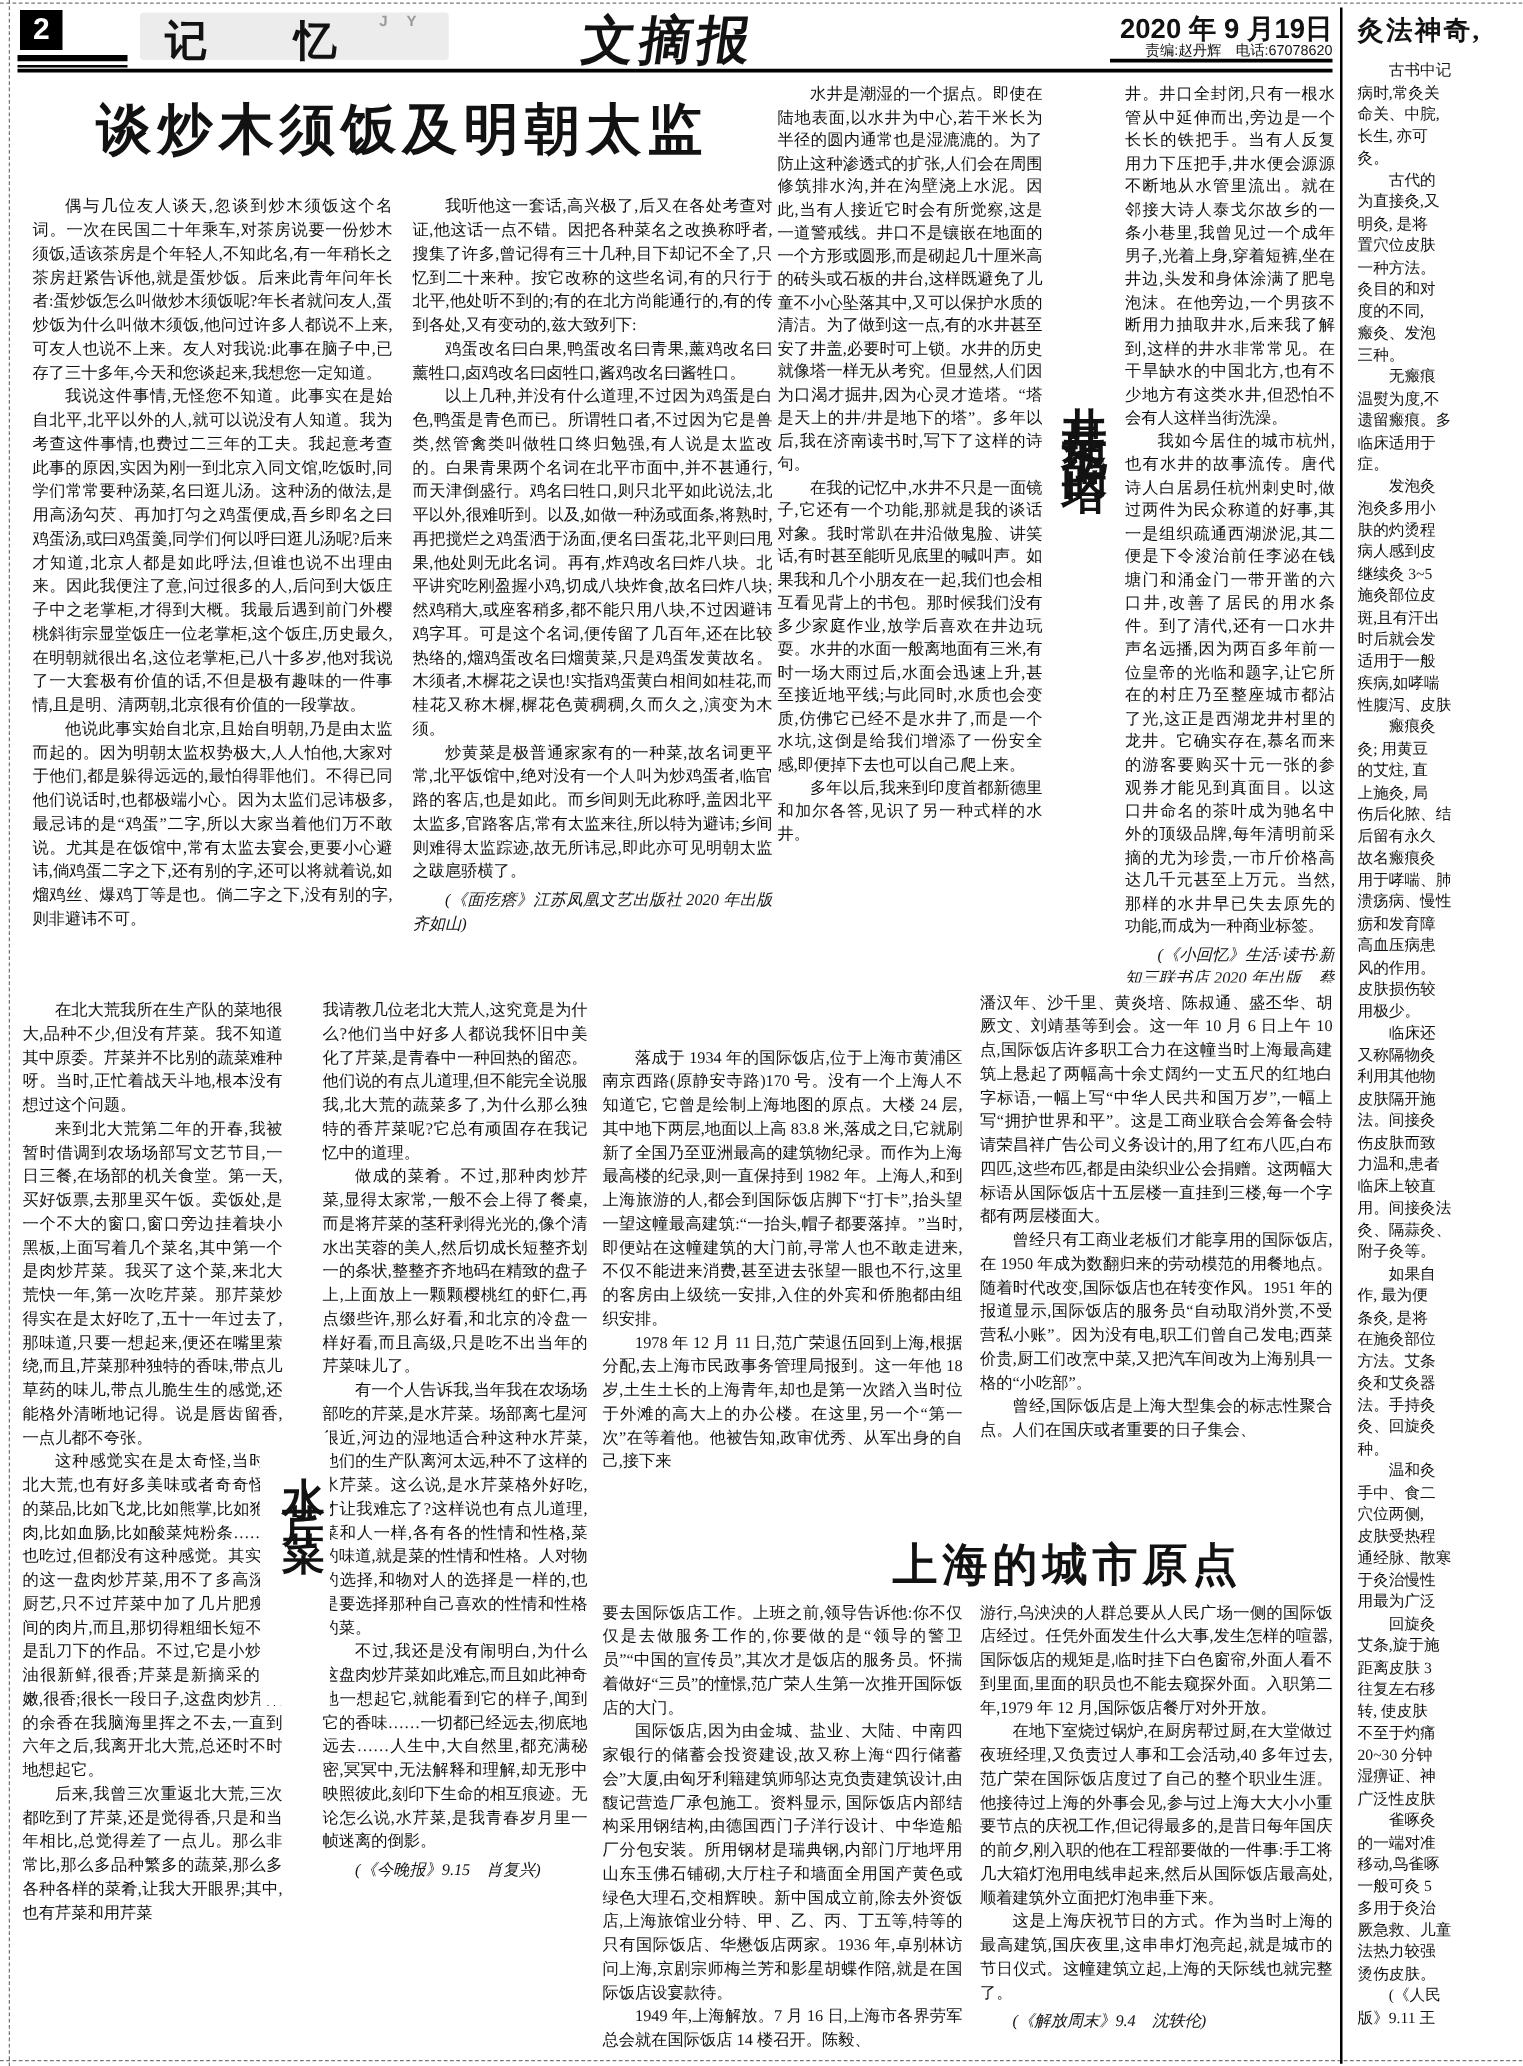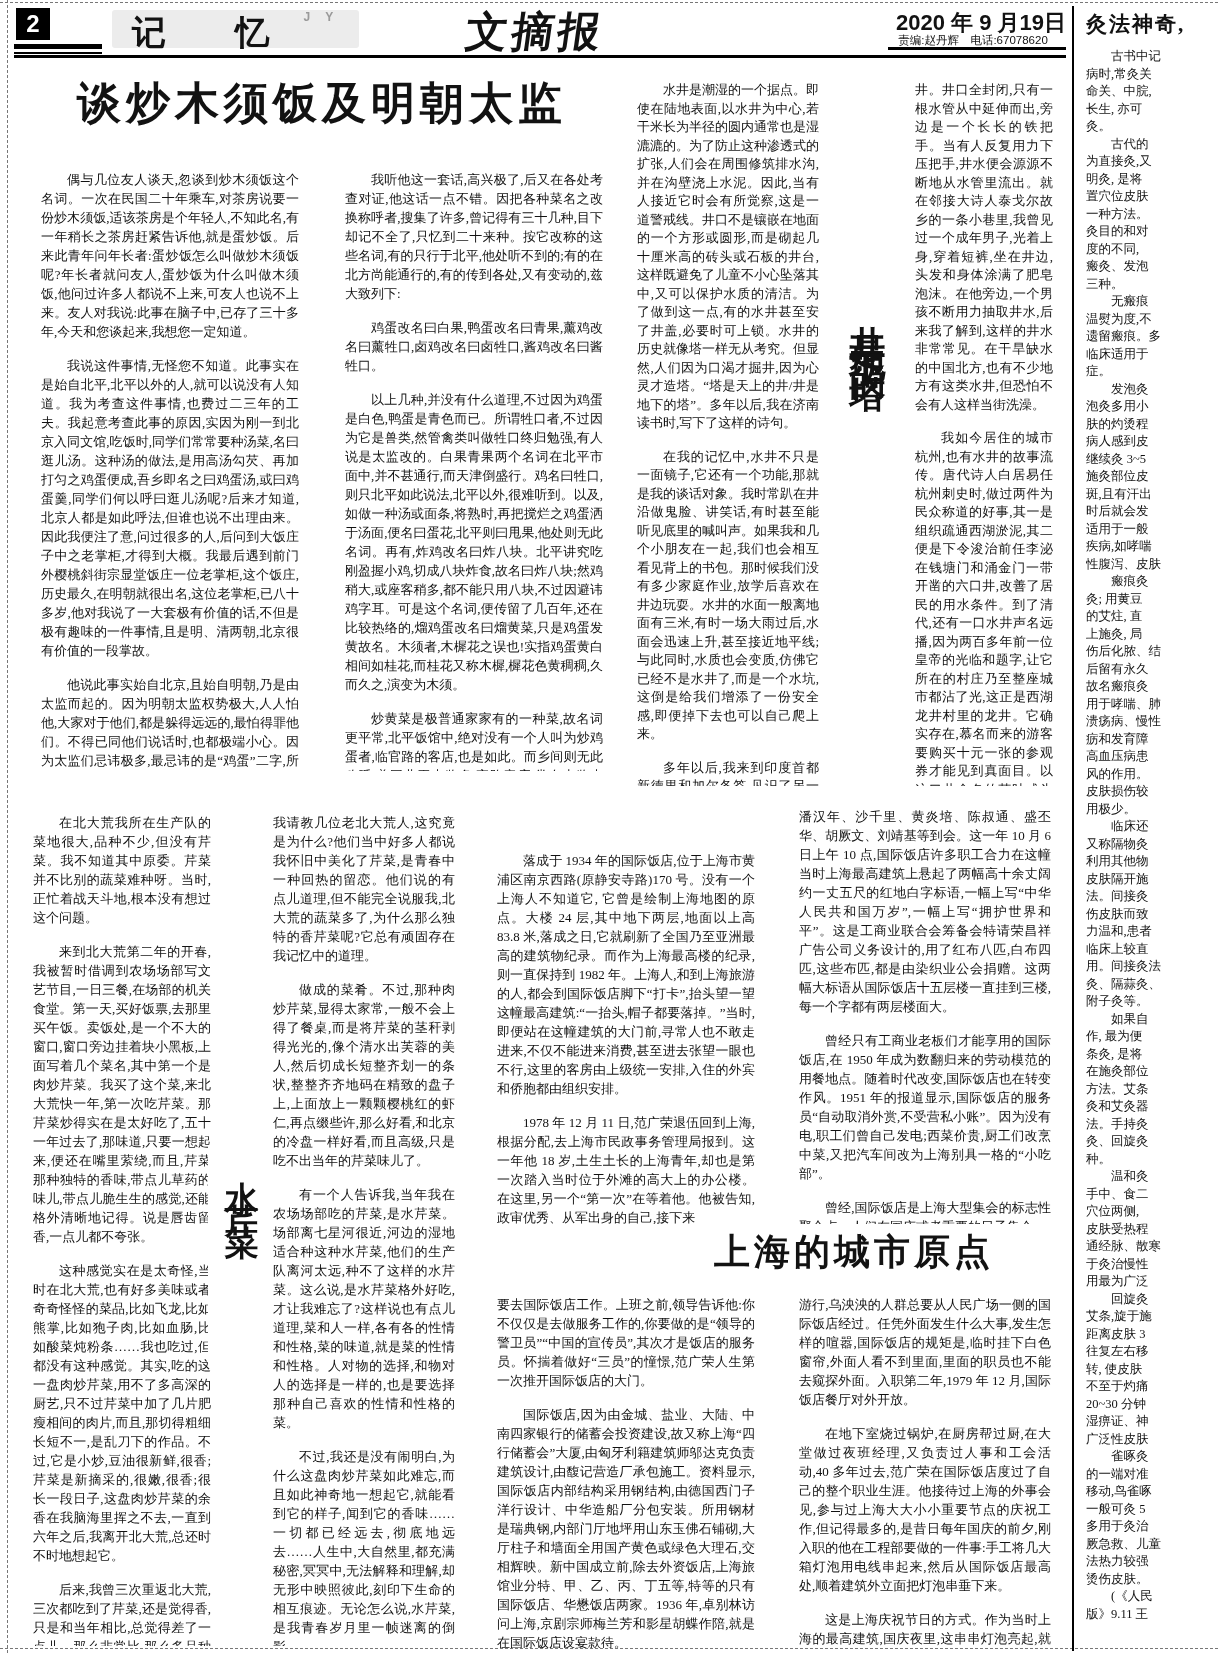--- a/index.html
+++ b/index.html
@@ -19,27 +19,27 @@
              border-top:5px solid #000; border-bottom:2px solid #000; }
   #seclabel { position:absolute; left:112px; top:10px; height:38px; background:#ececec; border-radius:3px;
               display:flex; align-items:flex-start; padding:0 20px; }
   #secname { font-size:34px; font-weight:900; letter-spacing:30px; font-family:"Liberation Sans", sans-serif; }
   #seccode { font-size:12px; color:#9a9a9a; letter-spacing:6px; font-weight:bold;
              font-family:"Liberation Sans", sans-serif; margin-left:4px; }
   #masthead { position:absolute; left:440px; top:4px; width:190px; text-align:center; font-size:42px;
               font-weight:900; transform:skewX(-8deg); letter-spacing:4px; }
   #dateline { position:absolute; left:880px; top:8px; width:186px; text-align:right; font-size:22px;
               font-weight:700; font-family:"Liberation Sans", sans-serif; }
-  #editorline { position:absolute; left:880px; top:33px; width:186px; text-align:center; font-size:11.5px;
+  #editorline { position:absolute; left:880px; top:33px; width:186px; text-align:right; font-size:11.5px;
                 font-family:"Liberation Sans", sans-serif; }
   #editorrule { position:absolute; left:888px; top:47px; width:178px; height:3px; background:#000; }
   #headrule { position:absolute; left:14px; top:55px; width:1052px; height:3px; background:#000; }
 
   
-  .para { margin:15px; text-indent:2em; text-align:justify; }
+  .para { margin:0; text-indent:2em; text-align:justify; }
   .cont .para:first-child { text-indent:0; }
   .attr { margin:4px 0 0; font-style:italic; font-size:13px; text-align:justify; text-indent:2em; }
   .col { overflow:hidden; }
 
   
   #art1 { position:absolute; left:26px; top:62px; width:592px; height:724px; }
   #art1 .title { font-size:44px; font-weight:900; letter-spacing:5px; text-align:center; margin:12px 0 22px; }
   #art1 .cols { display:flex; gap:16px; }
   #art1 .col { width:288px; height:616px; font-size:13px; line-height:19px; }
 

